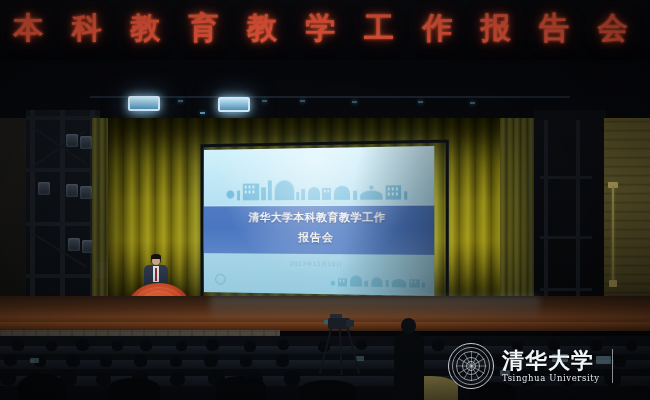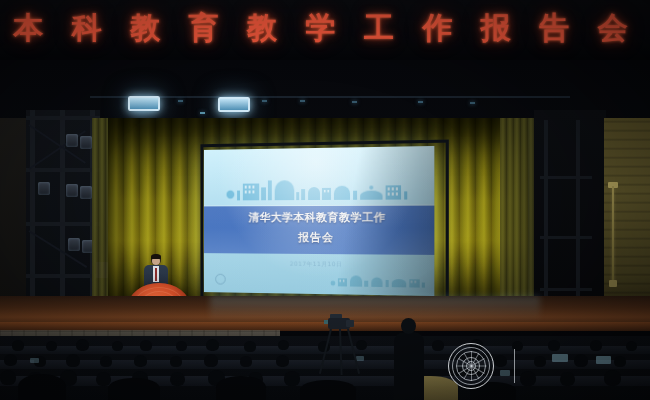--- a/index.html
+++ b/index.html
@@ -846,19 +846,21 @@
         <div class="seal-spoke" style="transform:rotate(180deg);"></div>
         <div class="seal-spoke" style="transform:rotate(210deg);"></div>
         <div class="seal-spoke" style="transform:rotate(240deg);"></div>
         <div class="seal-spoke" style="transform:rotate(270deg);"></div>
         <div class="seal-spoke" style="transform:rotate(300deg);"></div>
         <div class="seal-spoke" style="transform:rotate(330deg);"></div>
       </div>
     </div>
 
     <div>
+      <div class="wm-cn">清华大学</div>
+      <div class="wm-en">Tsinghua University</div>
     </div>
 
     <div class="wm-divider"></div>
 
   </div>
 
 </div>
 
 </body></html>

